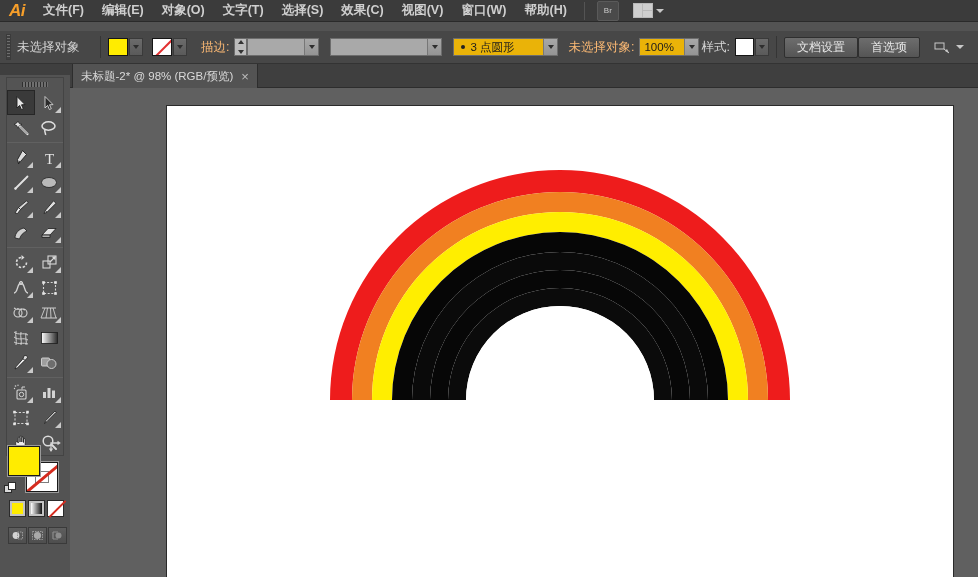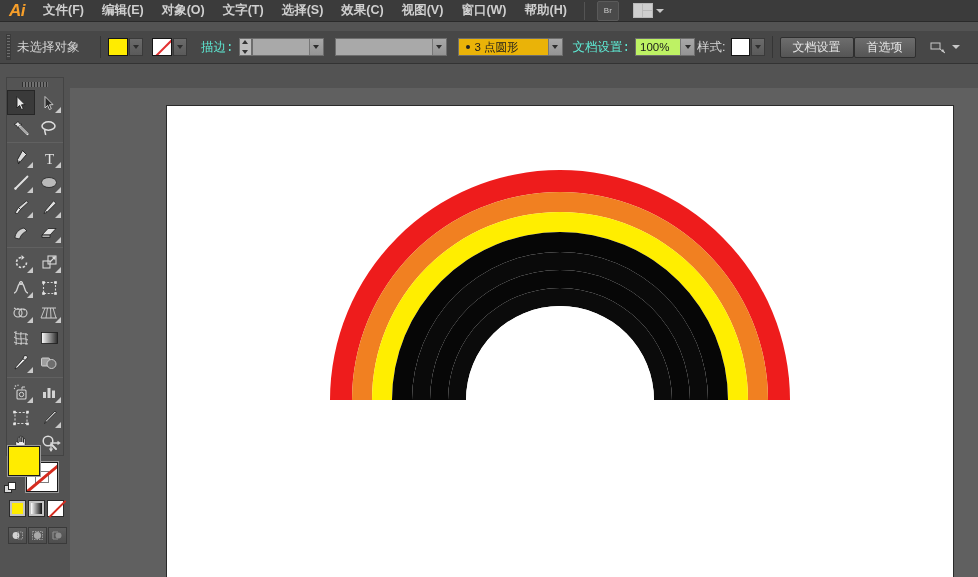--- a/index.html
+++ b/index.html
@@ -49,21 +49,21 @@
   .caret { width:0;height:0;border-left:4px solid transparent;border-right:4px solid transparent;border-top:4px solid #c8c8c8; }
 
   
   .controlbar {
     position:absolute; left:0; top:31px; width:978px; height:33px;
     background:#474747;
     border-bottom:1px solid #333;
     display:flex; align-items:center; padding:0 6px;
   }
   .ctl-label { font-size:12.5px; color:#d6d6d6; white-space:nowrap; }
-  .ctl-label-orange { font-size:12.5px; color:#5eead4; white-space:nowrap;font-family:Liberation Mono, monospace; }
+  .ctl-label-orange { font-size:12.5px; color:#fdba74; white-space:nowrap; }
   .grip {
     width:5px; height:26px; margin-right:6px;
     background:repeating-linear-gradient(to bottom,#6e6e6e 0 1px,#3f3f3f 1px 3px);
     border:1px solid #3b3b3b;
   }
   .divider { width:1px; height:22px; background:#5d5d5d; margin:0 7px; border-right:1px solid #353535; }
   .swatch-fill {
     width:20px; height:18px; border:1px solid #151515; background:#ffec00;
   }
   .swatch-stroke {
@@ -81,21 +81,21 @@
   }
   .mini-drop i { width:0;height:0;border-left:3px solid transparent;border-right:3px solid transparent;border-top:4px solid #2e2e2e; font-style:normal;}
   .stepper {
     width:13px; height:18px; display:flex; flex-direction:column; justify-content:space-between;
     background:#bdbdbd; border:1px solid #6d6d6d; margin-right:0px;
   }
   .stepper i { width:0;height:0;border-left:3px solid transparent;border-right:3px solid transparent;font-style:normal;margin:1px auto;}
   .stepper i.up { border-bottom:4px solid #333; }
   .stepper i.dn { border-top:4px solid #333; }
   .combo {
-    height:18px; background:#bef264; border:1px solid #6d6d6d;
+    height:18px; background:#eab308; border:1px solid #6d6d6d;
     display:flex; align-items:center; color:#1c1c1c; font-size:11.5px;
     padding-left:4px;
   }
   .combo .cbtn {
     margin-left:auto; width:14px; height:16px; background:linear-gradient(#a8a8a8,#949494);
     border-left:1px solid #777; display:flex; align-items:center; justify-content:center;
   }
   .combo .cbtn i { width:0;height:0;border-left:3px solid transparent;border-right:3px solid transparent;border-top:4px solid #2e2e2e; font-style:normal;}
   .combo.empty { background:#a9a9a9; }
   .profile-dot { width:4px;height:4px;border-radius:50%;background:#222;margin:0 5px 0 3px; }
@@ -272,21 +272,21 @@
     </div>
 
     <div class="combo" style="width:105px;margin-left:11px;background:#eab308">
       <span class="profile-dot"></span>
       <span>3 点圆形</span>
       <span class="cbtn">
           <i></i>
         </span>
     </div>
 
-    <div class="ctl-label-orange" style="margin-left:10px">文档设置:</div>
+    <div class="ctl-label-orange" style="margin-left:10px">未选择对象:</div>
     <div class="combo" style="width:60px;margin-left:5px">
       <span>100%</span>
       <span class="cbtn">
           <i></i>
         </span>
     </div>
 
     <div class="ctl-label" style="margin-left:2px">样式:</div>
     <div style="display:flex;align-items:center;margin-left:5px">
       <div class="style-swatch"></div>
@@ -302,20 +302,26 @@
     <div style="display:flex;align-items:center;margin-left:14px">
       <svg width="17" height="14" viewBox="0 0 17 14">
         <rect x="1" y="3" width="9" height="6" fill="none" stroke="#c9c9c9"></rect>
         <path d="M10 9 l5 4" stroke="#c9c9c9" fill="none"></path>
         <path d="M11 11 l4 2 l-2 -4z" fill="#c9c9c9"></path>
       </svg>
       <div class="caret" style="margin-left:5px"></div>
     </div>
   </div>
 
+  <div class="tabbar">
+    <div class="doc-tab">
+      <span>未标题-2* @ 98% (RGB/预览)</span>
+      <span class="tab-close">×</span>
+    </div>
+  </div>
 
   <div class="toolbar">
     <div class="tool-panel">
       <div class="tool-grip">
           <span></span>
         </div>
       <div class="tool-grid">
 
         <div class="tool sel">
           <svg width="16" height="16" viewBox="0 0 16 16">

